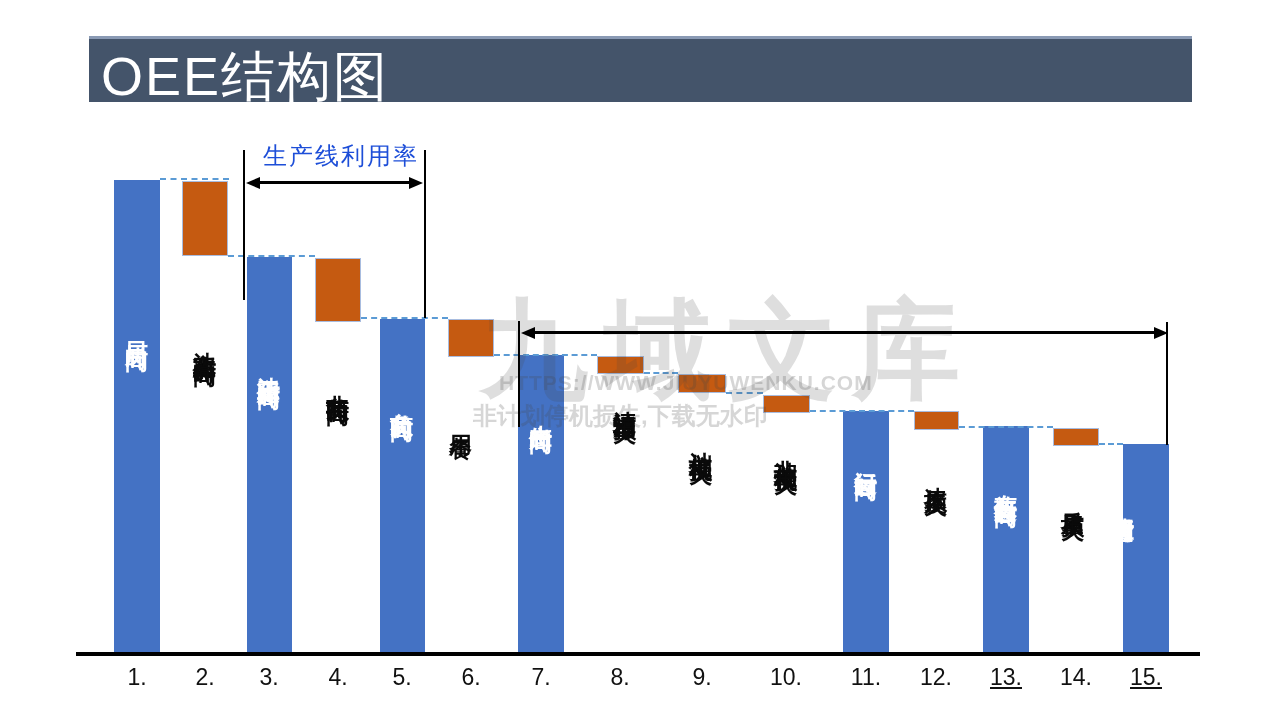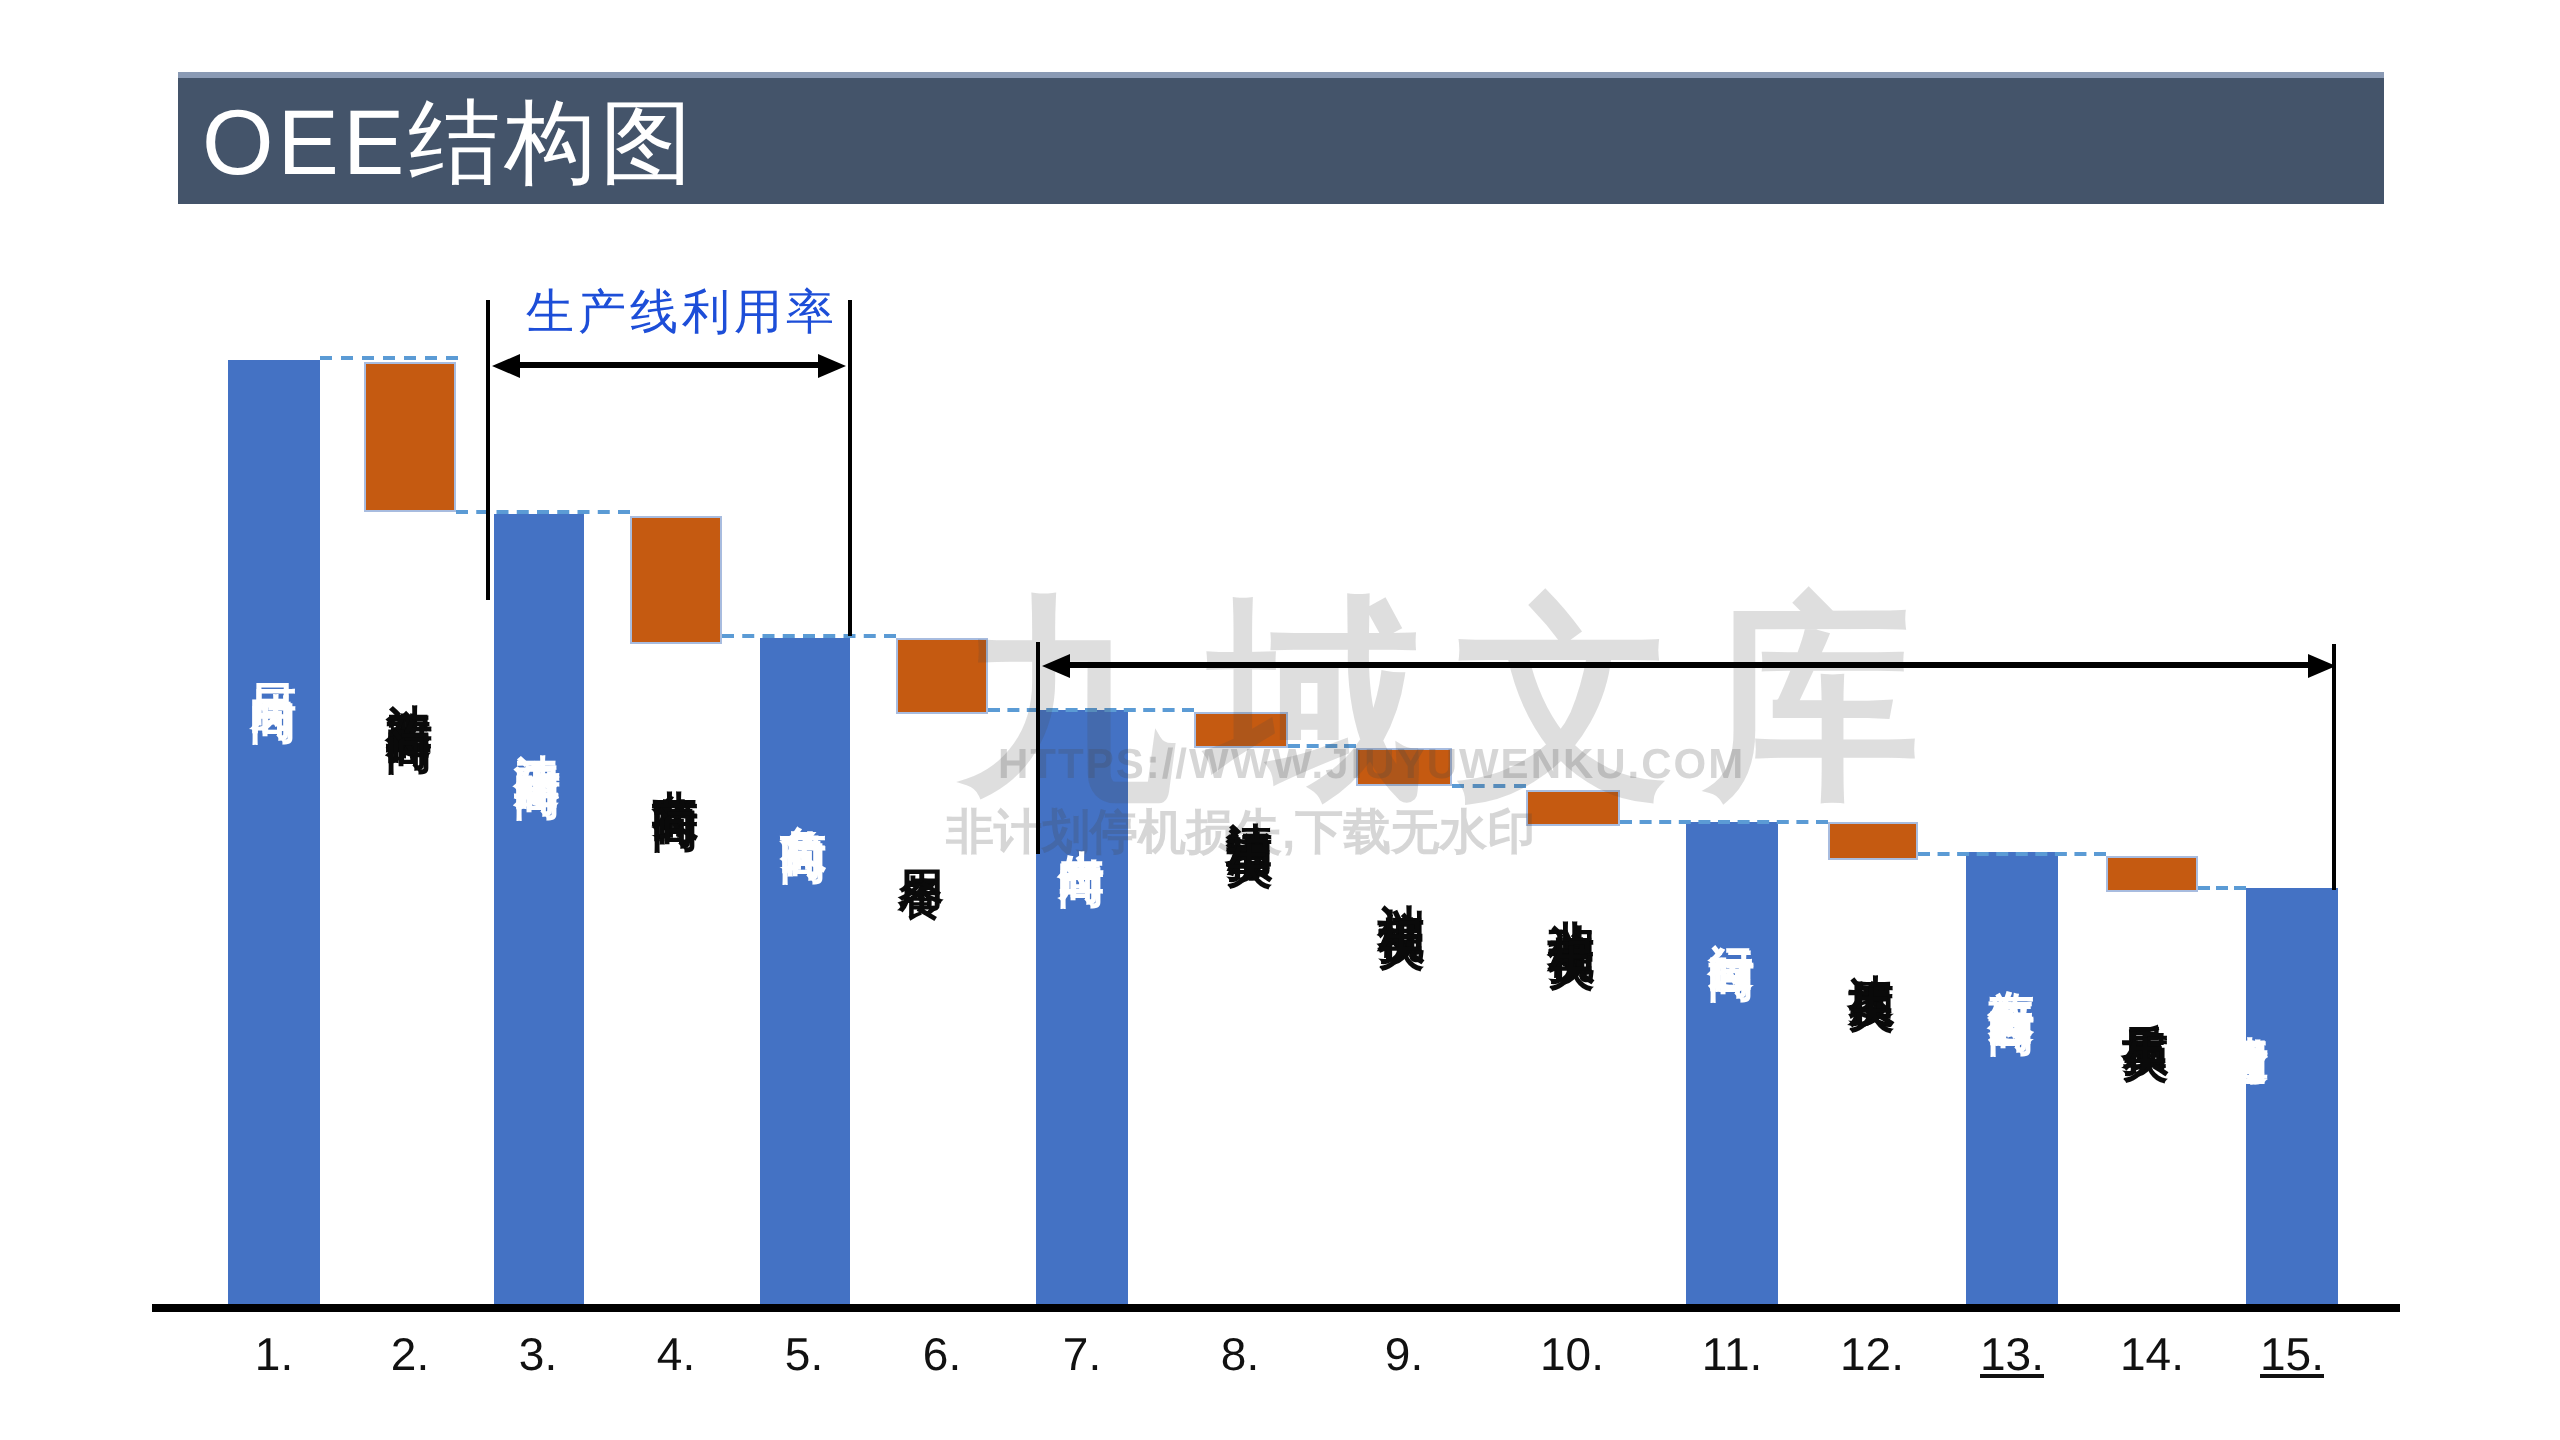--- a/index.html
+++ b/index.html
@@ -1,21 +1,21 @@
 <!DOCTYPE html>
 <html><head>
 <meta charset="utf-8">
 <style>
   html,body{margin:0;padding:0;background:#fff;}
   .slide{position:relative;width:1280px;height:720px;background:#fff;overflow:hidden;
          font-family:"Liberation Sans","DejaVu Sans",sans-serif;}
   
   .titlebar{position:absolute;left:89px;top:36px;width:1103px;height:66px;
             background:#44546A;border-top:3px solid #8A9AB4;box-sizing:border-box;}
-  .titlebar .ttl{position:absolute;left:12px;top:2px;color:#fff;font-size:46px;
+  .titlebar .ttl{position:absolute;left:12px;top:2px;color:#fff;font-size:54px;
                  letter-spacing:2px;font-weight:400;}
   
   .bar{position:absolute;box-sizing:border-box;}
   .bar.blue{background:#4472C4;}
   .bar.orange{background:#C55A11;border:1px solid #A8BCDF;}
   
   .dash{position:absolute;height:0;border-top:2px dashed #5B9BD5;}
   
   .baseline{position:absolute;left:76px;top:652px;width:1124px;height:4px;background:#000;}
   

